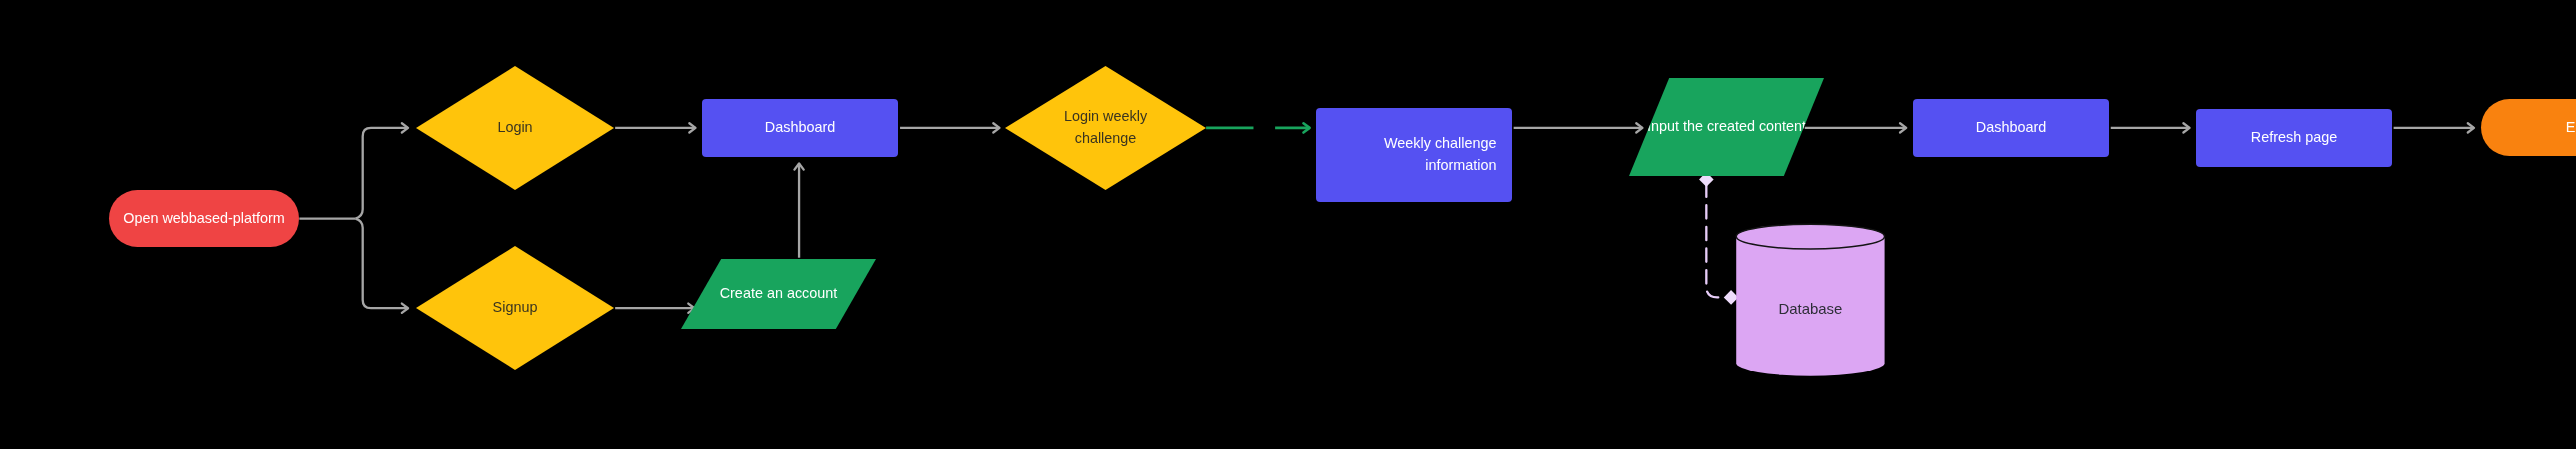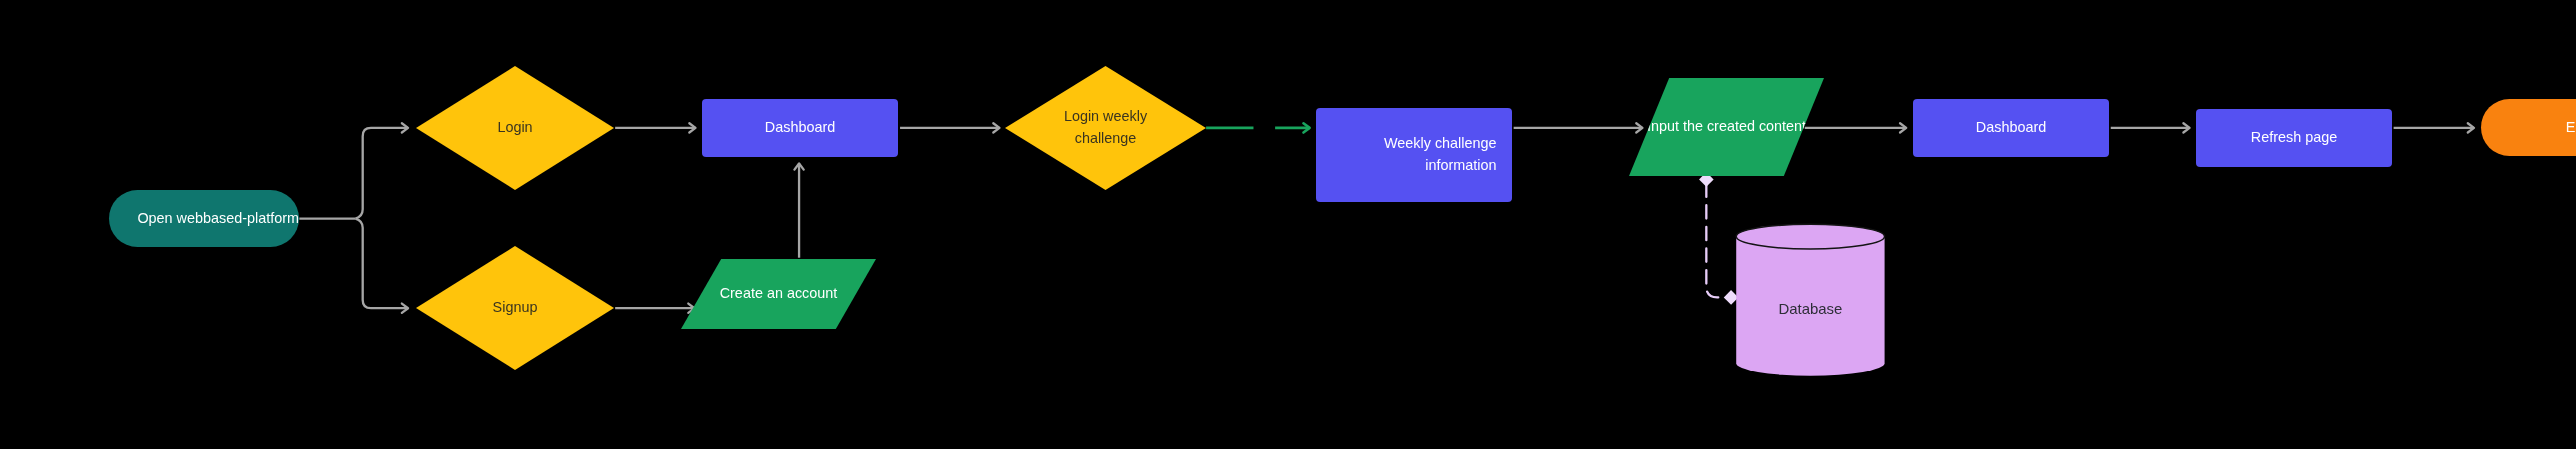--- a/index.html
+++ b/index.html
@@ -21,21 +21,21 @@
     display: flex;
     align-items: center;
     justify-content: center;
     text-align: center;
     color: #ffffff;
     font-size: 14.4px;
     line-height: 1.5;
     box-sizing: border-box;
   }
   .node .label { display: block; }
-  .pill        { background: #0f766e; border-radius: 29px; justify-content: flex-end; }
+  .pill        { background: #ef4444; border-radius: 29px; }
   .terminator  { background: #F9820F; border-radius: 29px; }
   .rect        { background: #5551F2; border-radius: 4.1px; }
   .diamond     { background: #FFC40B; color: #3A3420;
                  clip-path: polygon(50% 0, 100% 50%, 50% 100%, 0 50%); }
   .parallelogram { background: #18A45D;
                  clip-path: polygon(20.6% 0, 100% 0, 79.4% 100%, 0 100%); }
   .w250 { width: 129px; }
   .w320 { width: 165px; }
   .w330 { width: 170px; }
 </style>

